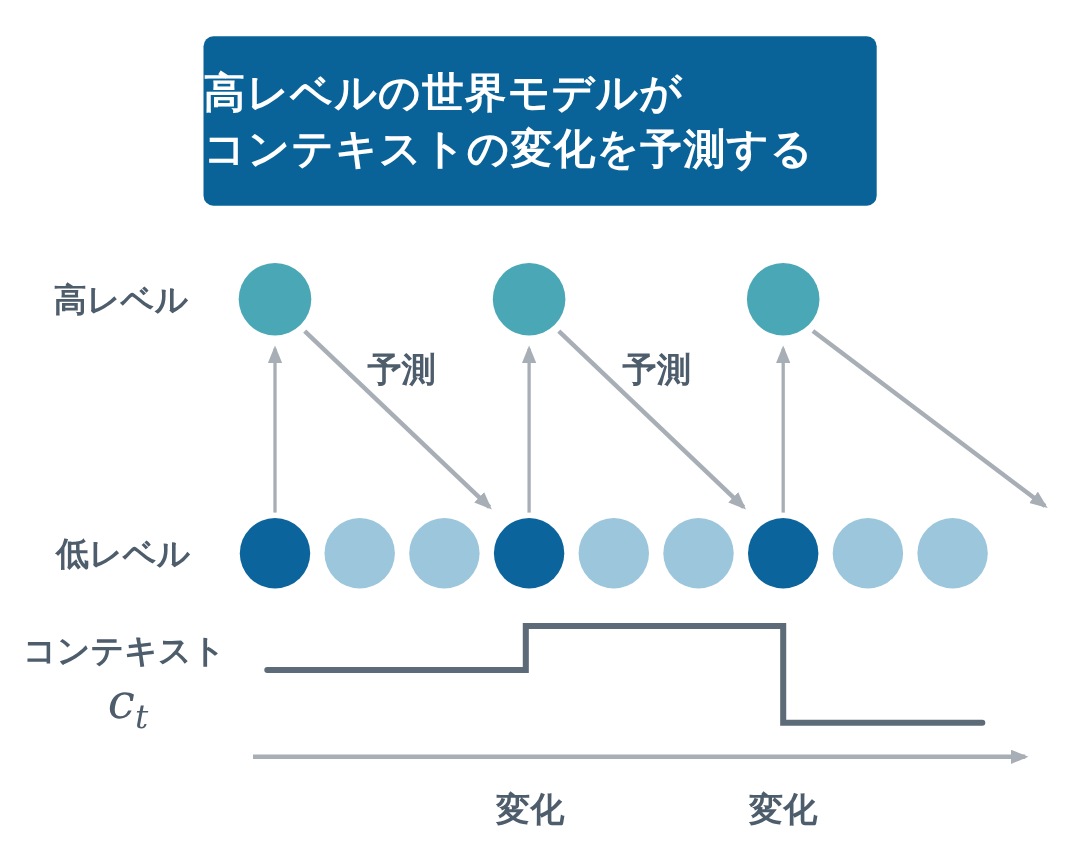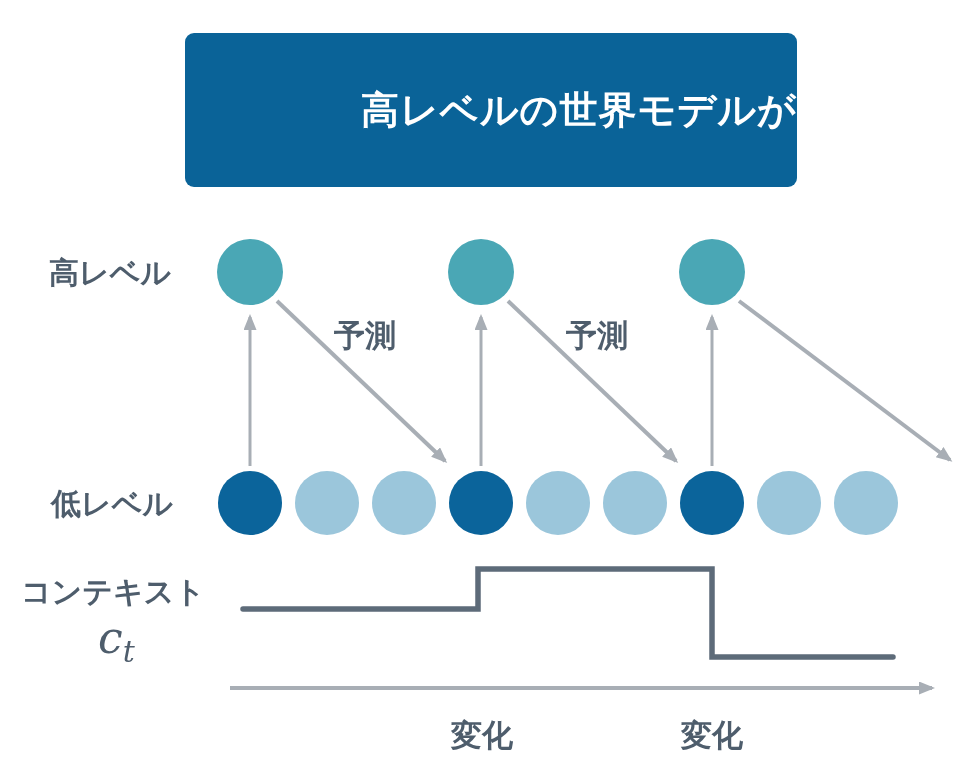--- a/index.html
+++ b/index.html
@@ -14,21 +14,21 @@
   .title-box {
     position: absolute;
     left: 185px;
     top: 33px;
     width: 612px;
     height: 154px;
     background: var(--title-bg, #0a6398);
     border-radius: 9px;
     display: flex;
     flex-direction: column;
-    align-items: flex-end;
+    align-items: flex-start;
     justify-content: center;
     gap: 13px;
   }
   .title-line {
     color: #ffffff;
     font-size: 38px;
     font-weight: 700;
     letter-spacing: 1px;
     line-height: 1;
     white-space: nowrap;
@@ -63,20 +63,21 @@
     stroke-linejoin: miter;
   }
 </style>
 </head>
 <body>
 
 <div id="stage">
 
   <div class="title-box">
     <div class="title-line">高レベルの世界モデルが</div>
+    <div class="title-line">コンテキストの変化を予測する</div>
   </div>
 
   <svg id="diagram" width="980" height="780" viewBox="0 0 980 780">
     <defs>
       <marker id="arrowhead" markerUnits="userSpaceOnUse" markerWidth="20" markerHeight="16" refX="13" refY="6.5" orient="auto">
         <path d="M0,0 L16,6.5 L0,13 Z" style="fill: var(--arrow-gray, #a8aeb5);"></path>
       </marker>
     </defs>
 
     <text class="side-label" x="110" y="283" text-anchor="middle">高レベル</text>

